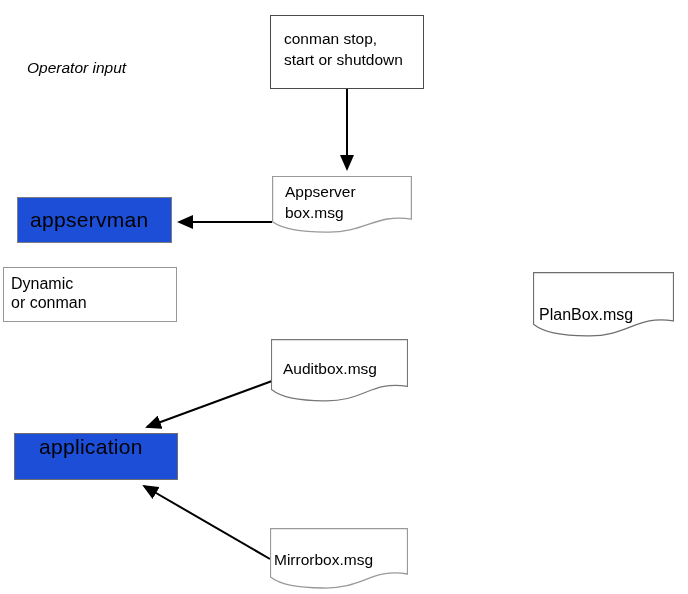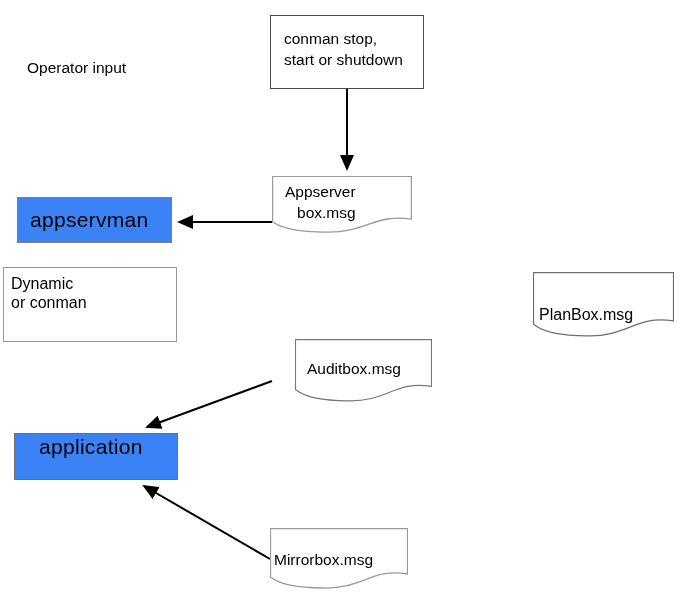--- a/index.html
+++ b/index.html
@@ -28,31 +28,31 @@
   .outline-box {
     background: #ffffff;
     border: 1px solid #4a4a4a;
     box-sizing: border-box;
     color: #000000;
   }
   .outline-box.light-border { border-color: #979797; }
 
   
   .gray-node {
-    background: #3b82f6;
+    background: #1d4ed8;
     border: 1px solid #7d7d7d;
     box-sizing: border-box;
     color: #000000;
   }
 
   .txt-small { font-size: 15.5px; line-height: 21px; }
   .txt-big   { font-size: 21px;   line-height: 23px; letter-spacing: 0.3px; }
 
   
-  .doc { position: absolute; text-align: right; }
+  .doc { position: absolute; }
   .doc svg { display: block; }
   .doc .doc-label {
     position: absolute;
     font-size: 15.5px;
     line-height: 21px;
     color: #000000;
     white-space: nowrap;
   }
 
   #arrow-layer {
@@ -76,49 +76,49 @@
     <line x1="272" y1="222" x2="179" y2="222" stroke="#000000" stroke-width="2" marker-end="url(#ah)"></line>
     <line x1="272" y1="381" x2="147" y2="427" stroke="#000000" stroke-width="2" marker-end="url(#ah)"></line>
     <line x1="270" y1="559" x2="144" y2="486" stroke="#000000" stroke-width="2" marker-end="url(#ah)"></line>
   </svg>
 
   <div class="abs outline-box" style="left:270px; top:3px; width:154px; height:74px; padding:12px 0 0 13px;margin-top:12px;">
     <div class="txt-small">conman stop,</div>
     <div class="txt-small">start or shutdown</div>
   </div>
 
-  <div class="abs free-label" style="left:27px; top:59px;">Operator input</div>
+  <div class="abs free-label" style="left:27px; top:59px;font-style:italic;">Operator input</div>
 
   <div class="doc" style="left:272px; top:176px; width:140px; height:58px;">
     <svg width="140" height="58" viewBox="0 0 140 62" preserveAspectRatio="none">
       <path d="M0.5,0.5 L139.5,0.5 L139.5,46 C103,40 94,61 54,60 C28,59.5 11,57 0.5,49 Z" fill="#ffffff" stroke="#9a9a9a" stroke-width="1.4"></path>
     </svg>
     <div class="doc-label" style="left:13px; top:5px;">
       <div>Appserver</div>
       <div>box.msg</div>
     </div>
   </div>
 
   <div class="abs gray-node" style="left:17px; top:197px; width:155px; height:46px;">
     <div class="txt-big" style="padding:10px 0 0 12px;">appservman</div>
   </div>
 
-  <div class="abs outline-box light-border" style="left:3px; top:267px; width:174px; height:75px; padding:6px 0 0 7px; font-size:16px; line-height:19px;">
+  <div class="abs outline-box light-border" style="left:3px; top:267px; width:174px; height:55px; padding:6px 0 0 7px; font-size:16px; line-height:19px;">
     <div>Dynamic</div>
     <div>or conman</div>
   </div>
 
   <div class="doc" style="left:533px; top:272px; width:141px; height:66px;">
     <svg width="141" height="66" viewBox="0 0 140 62" preserveAspectRatio="none">
       <path d="M0.5,0.5 L139.5,0.5 L139.5,46 C103,40 94,61 54,60 C28,59.5 11,57 0.5,49 Z" fill="#ffffff" stroke="#6e6e6e" stroke-width="1.2"></path>
     </svg>
     <div class="doc-label" style="left:6px; top:32px; font-size:16px;">PlanBox.msg</div>
   </div>
 
-  <div class="doc" style="left:271px; top:339px; width:159px; height:64px;margin-left:24px;">
+  <div class="doc" style="left:271px; top:339px; width:159px; height:64px;">
     <svg width="137" height="64" viewBox="0 0 140 62" preserveAspectRatio="none">
       <path d="M0.5,0.5 L139.5,0.5 L139.5,46 C103,40 94,61 54,60 C28,59.5 11,57 0.5,49 Z" fill="#ffffff" stroke="#777777" stroke-width="1.2"></path>
     </svg>
     <div class="doc-label" style="left:12px; top:19px;">Auditbox.msg</div>
   </div>
 
   <div class="abs gray-node" style="left:14px; top:433px; width:164px; height:47px; border-color:#6e6e6e;">
     <div class="txt-big" style="padding:1px 0 0 24px;">
       <div>application</div>
     </div>

